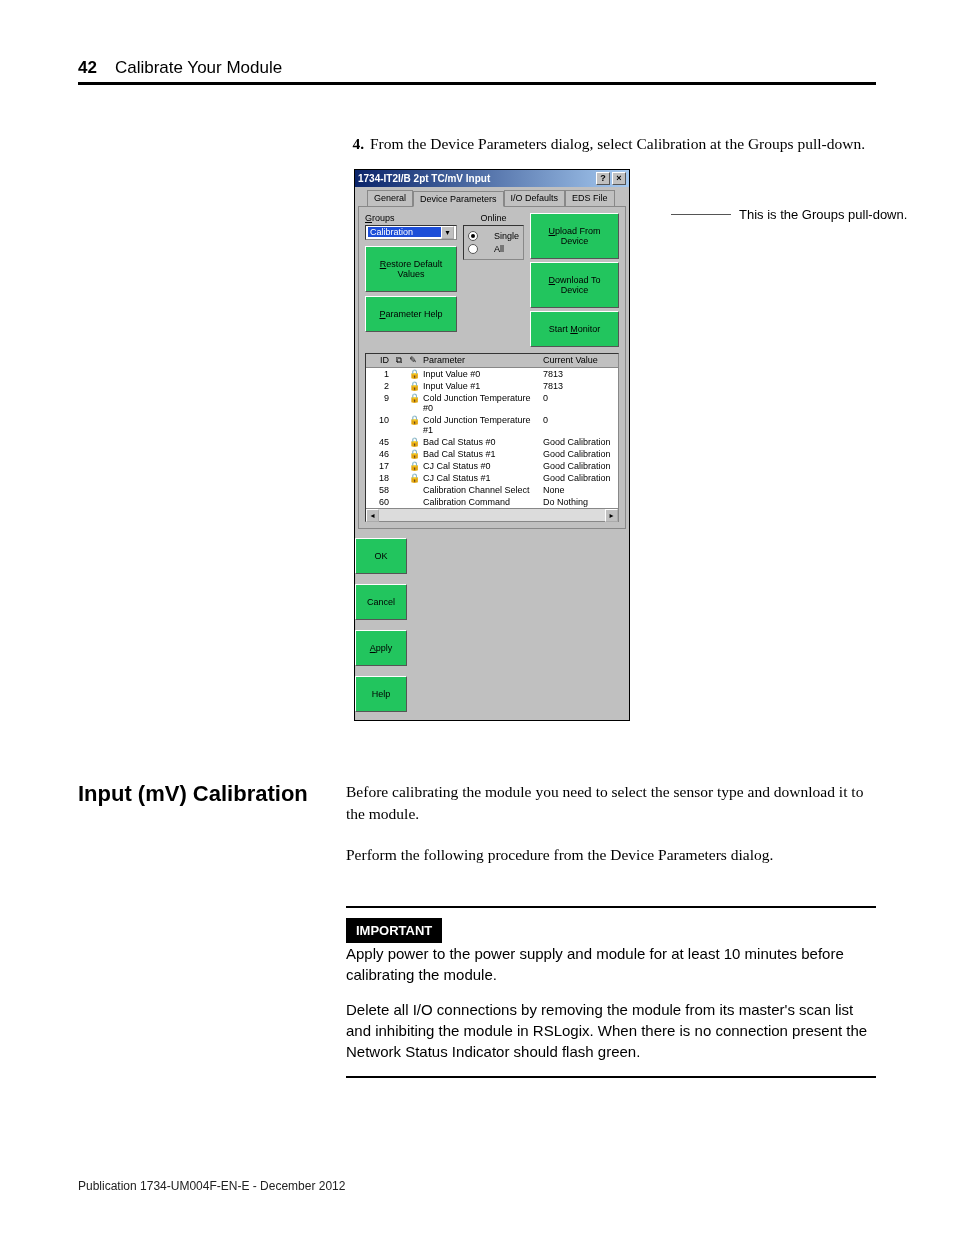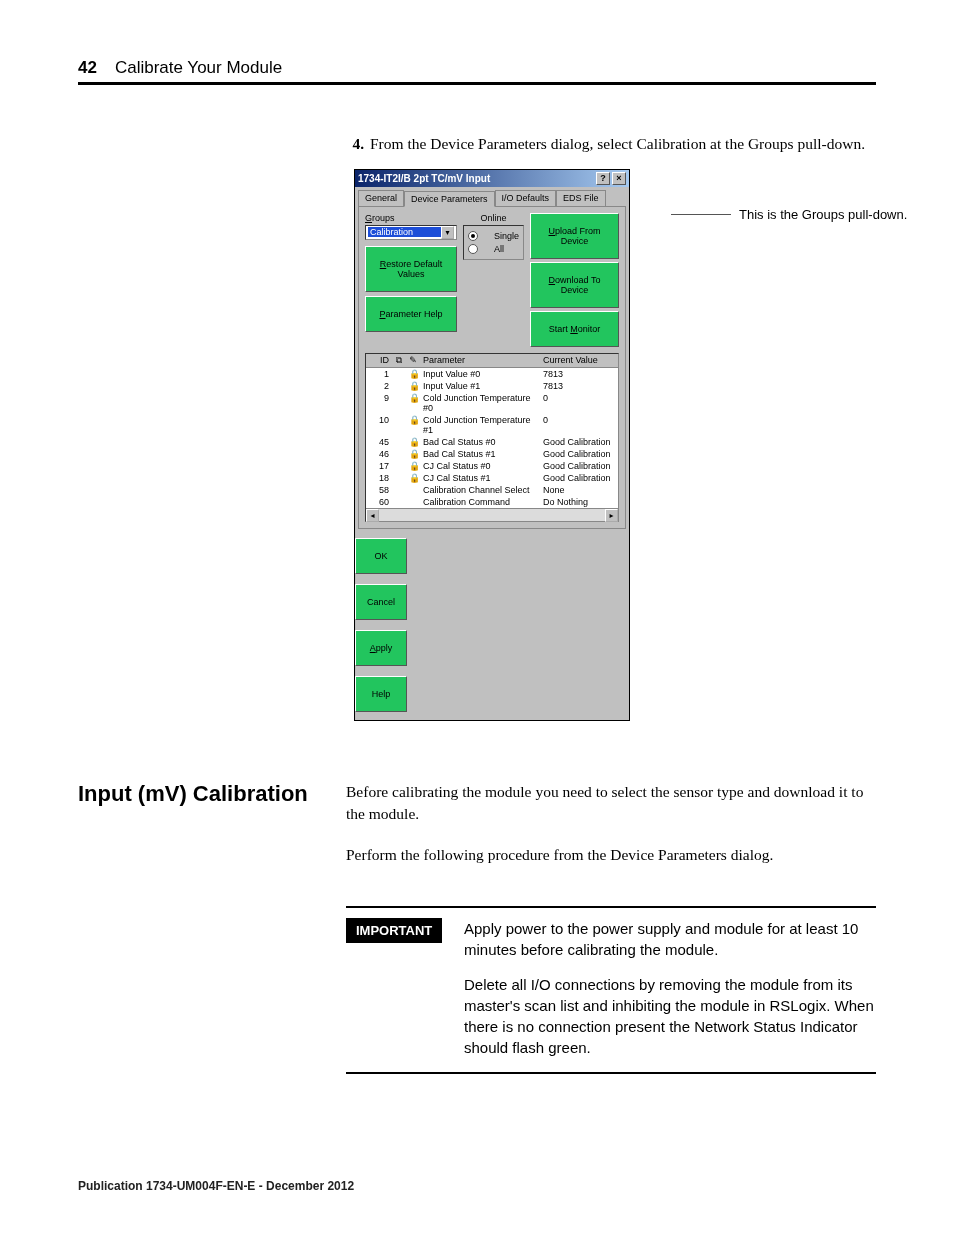--- a/index.html
+++ b/index.html
@@ -13,21 +13,21 @@
   .step { display: flex; gap: 6px; font-size: 15.5px; line-height: 1.4; margin-bottom: 14px; }
   .step .num { font-weight: bold; min-width: 18px; text-align: right; }
   .dlg-wrap { position: relative; margin-left: 8px; margin-bottom: 60px; }
   .annot { position: absolute; left: 317px; top: 38px; font-family: Arial, Helvetica, sans-serif; font-size: 13px; white-space: nowrap; display: flex; align-items: center; }
   .annot-line { width: 60px; height: 0; border-top: 1px solid #555; margin-right: 8px; }
   
   .dlg { width: 276px; background: #c0c0c0; border: 1px solid #000; font-family: Tahoma, Arial, sans-serif; font-size: 9px; color: #000; }
   .titlebar { background: linear-gradient(90deg,#0a246a,#a6caf0); color: #fff; display: flex; align-items: center; padding: 2px 3px; font-weight: bold; font-size: 10px; }
   .titlebar .spacer { flex: 1; }
   .winbtn { width: 14px; height: 13px; background: #c0c0c0; border: 1px solid #fff; border-right-color:#555; border-bottom-color:#555; margin-left: 2px; color:#000; font-size:9px; line-height:11px; text-align:center; }
-  .tabs { display: flex; padding: 3px 3px 0 3px; gap: 0; }
+  .tabs { display: flex; padding: 3px 3px 0 3px; gap: 0; margin-left: 9px; }
   .tab { padding: 2px 6px; border: 1px solid #888; border-bottom: none; background: #c0c0c0; font-size: 9px; }
   .tab.active { background: #c0c0c0; border-bottom: 1px solid #c0c0c0; position: relative; top: 1px; }
   .pane { border: 1px solid #888; margin: 0 3px 3px 3px; padding: 6px; background: #c0c0c0; }
   .toprow { display: flex; gap: 6px; }
   .leftcol { flex: 0 0 92px; }
   .midcol { flex: 0 0 60px; }
   .rightcol { flex: 1; display: flex; flex-direction: column; gap: 3px; }
   .lbl { font-size: 9px; margin-bottom: 2px; }
   .lbl .u { text-decoration: underline; }
   .select { width: 92px; height: 15px; background: #fff; border: 1px inset #888; display: flex; align-items: center; padding: 0 2px; position: relative; }
@@ -53,26 +53,26 @@
   .sb-btn { width:13px; height:13px; background:#c0c0c0; border:1px outset #fff; font-size:8px; text-align:center; line-height:11px; }
   .dlg-buttons { display: flex; justify-content: center; gap: 10px; padding: 6px 0 8px; flex-direction: column; }
   .dlg-buttons .btn { width: 52px; }
   
   .section { display: flex; align-items: flex-start; gap: 0; margin-bottom: 22px; }
   .section-h { width: 268px; font-family: Arial, Helvetica, sans-serif; font-weight: bold; font-size: 22px; line-height: 1.2; }
   .section-body { flex: 1; font-size: 15.5px; line-height: 1.45; }
   .section-body p { margin-bottom: 18px; }
   
   .important-wrap { margin-left: 268px; border-top: 2px solid #000; border-bottom: 2px solid #000; padding: 0; }
-  .important-row { display: flex; align-items: flex-start; padding: 10px 0 14px; }
+  .important-row { display: flex; align-items: flex-start; padding: 10px 0 14px; flex-direction: column; }
   .important-badge { background: #000; color: #fff; font-family: Arial, Helvetica, sans-serif; font-weight: bold; font-size: 13px; padding: 5px 10px; margin-right: 22px; min-width: 96px; text-align: center; }
   .important-text { font-family: Arial, Helvetica, sans-serif; font-size: 15px; line-height: 1.4; }
   .important-text p { margin-bottom: 14px; }
   .important-text p:last-child { margin-bottom: 0; }
-  .footer { position: absolute; left: 78px; bottom: 42px; font-family: Arial, Helvetica, sans-serif; font-size: 12px; color: #222; font-weight: bold; }
+  .footer { position: absolute; left: 78px; bottom: 42px; font-family: Arial, Helvetica, sans-serif; font-size: 12px; color: #222; }
 </style>
 </head>
 <body>
 
 <div class="page">
 
   <div class="hdr">
     <span class="pg">42</span>
     <span class="chap">Calibrate Your Module</span>
   </div>

